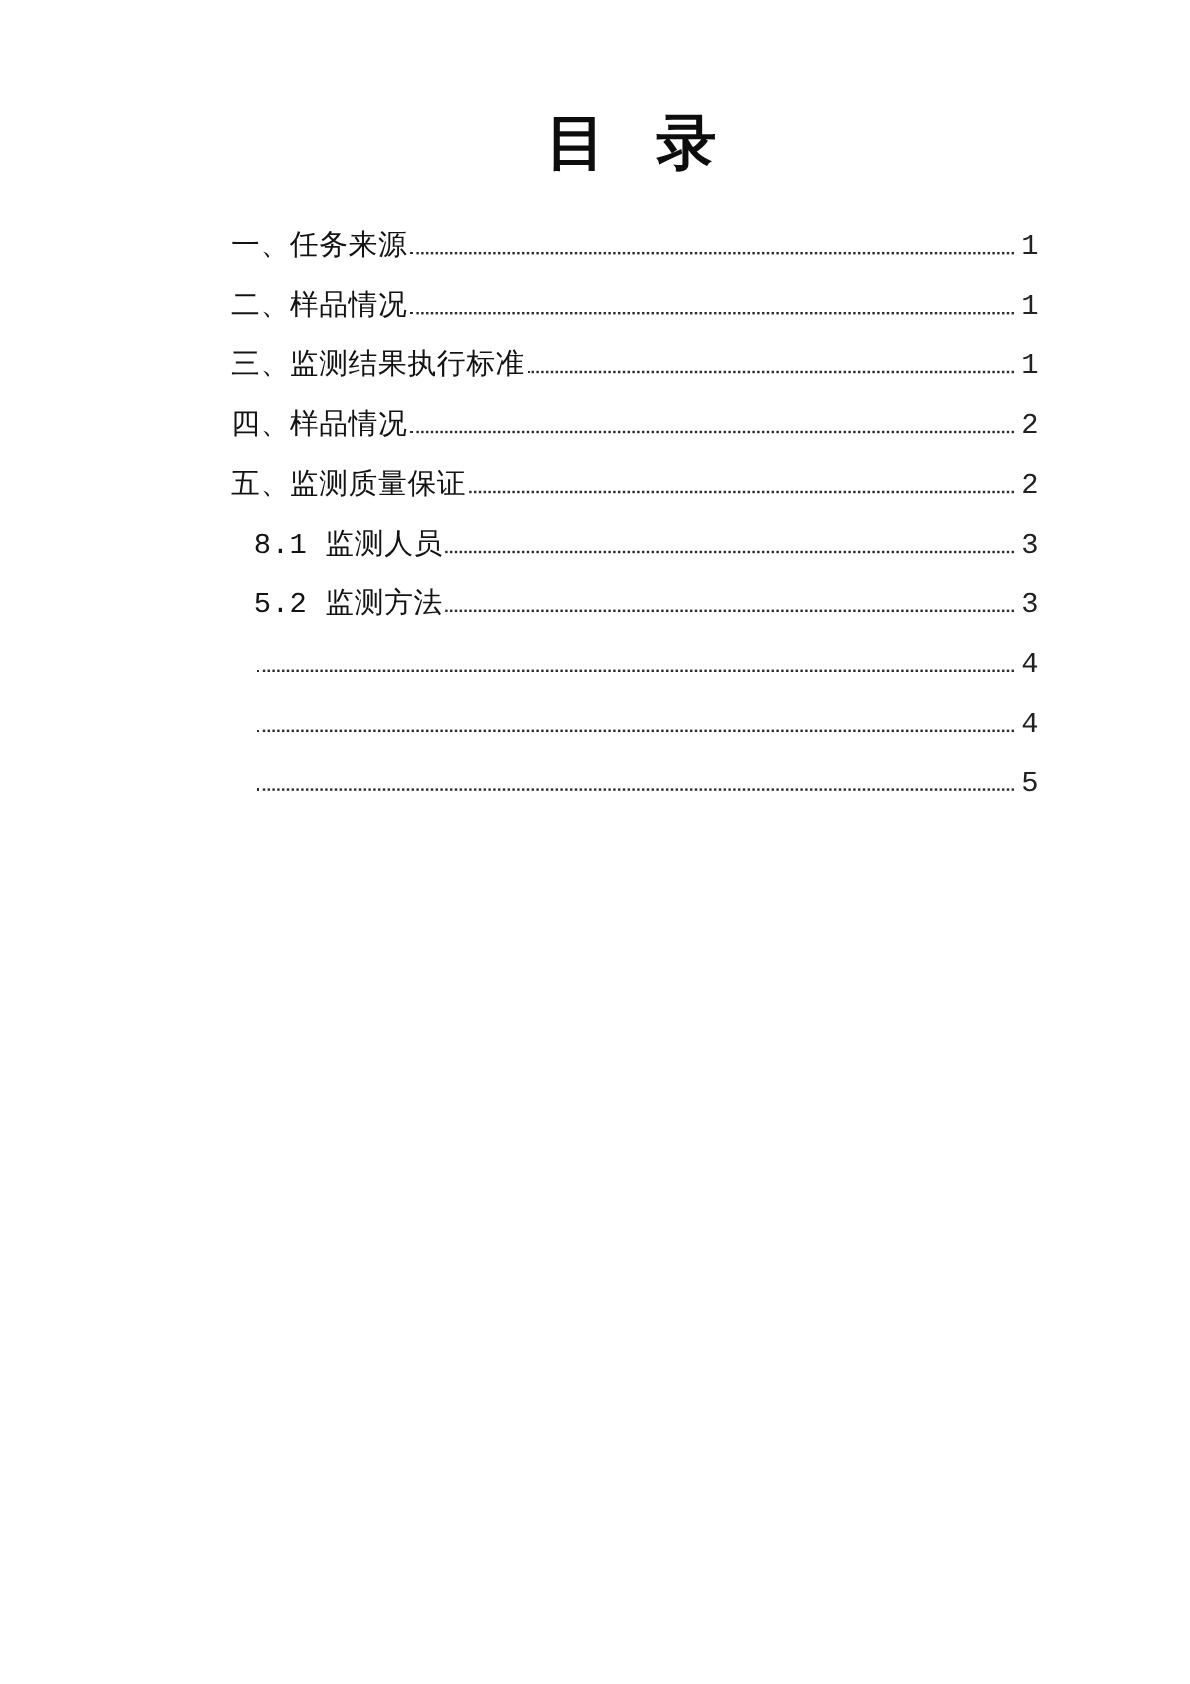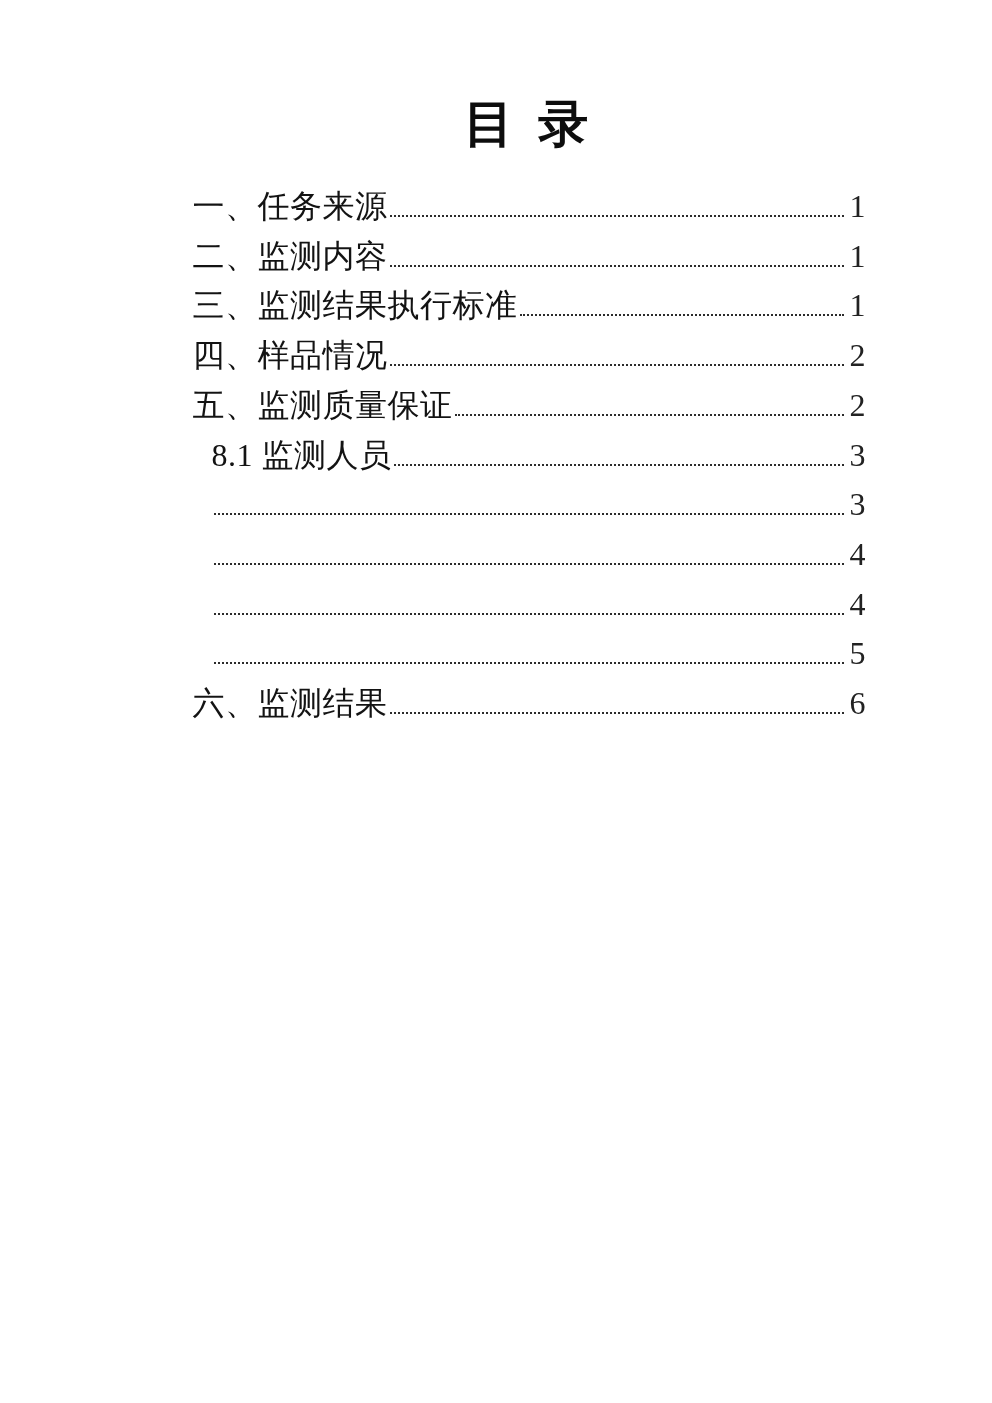--- a/index.html
+++ b/index.html
@@ -8,40 +8,40 @@
     background: #ffffff;
   }
   .page {
     position: relative;
     width: 843px;
     height: 1403px;
     margin: 0 auto;
     background: #ffffff;
     box-sizing: border-box;
     padding: 94px 52px 0 118px;
-    font-family: Liberation Serif, serif;
+    font-family: Liberation Mono, monospace;
     color: #131313;
     overflow: hidden;
   }
   .doc-title {
     margin: 0 0 28px 0;
     text-align: center;
     font-size: 50px;
     line-height: 60px;
     font-weight: 700;
     letter-spacing: 6px;
     color: #0d0d0d;
   }
   .toc-list {
     width: 100%;
   }
   .toc-row {
     display: flex;
     align-items: baseline;
-    font-size: 32px;
+    font-size: 24px;
     line-height: 49.7px;
     white-space: nowrap;
   }
   .toc-row.level-2 {
     padding-left: 19px;
   }
   .toc-label {
     white-space: nowrap;
     letter-spacing: 0.5px;
   }
@@ -63,21 +63,21 @@
 <div class="page">
   <h1 class="doc-title">目 录</h1>
 
   <div class="toc-list">
       <div class="toc-row level-1">
         <span class="toc-label">一、任务来源</span>
         <span class="toc-leader"></span>
         <span class="toc-page">1</span>
       </div>
       <div class="toc-row level-1">
-        <span class="toc-label">二、监测内容</span>
+        <span class="toc-label">二、样品情况</span>
         <span class="toc-leader"></span>
         <span class="toc-page">1</span>
       </div>
       <div class="toc-row level-1">
         <span class="toc-label">三、监测结果执行标准</span>
         <span class="toc-leader"></span>
         <span class="toc-page">1</span>
       </div>
       <div class="toc-row level-1">
         <span class="toc-label">四、样品情况</span>
@@ -88,34 +88,30 @@
         <span class="toc-label">五、监测质量保证</span>
         <span class="toc-leader"></span>
         <span class="toc-page">2</span>
       </div>
       <div class="toc-row level-2">
         <span class="toc-label">8.1 监测人员</span>
         <span class="toc-leader"></span>
         <span class="toc-page">3</span>
       </div>
       <div class="toc-row level-2">
+        <span class="toc-label">5.2 监测方法</span>
         <span class="toc-leader"></span>
         <span class="toc-page">3</span>
       </div>
       <div class="toc-row level-2">
         <span class="toc-leader"></span>
         <span class="toc-page">4</span>
       </div>
       <div class="toc-row level-2">
         <span class="toc-leader"></span>
         <span class="toc-page">4</span>
       </div>
       <div class="toc-row level-2">
         <span class="toc-leader"></span>
         <span class="toc-page">5</span>
       </div>
-      <div class="toc-row level-1">
-        <span class="toc-label">六、监测结果</span>
-        <span class="toc-leader"></span>
-        <span class="toc-page">6</span>
-      </div>
     </div>
 </div>
 
 </body></html>

